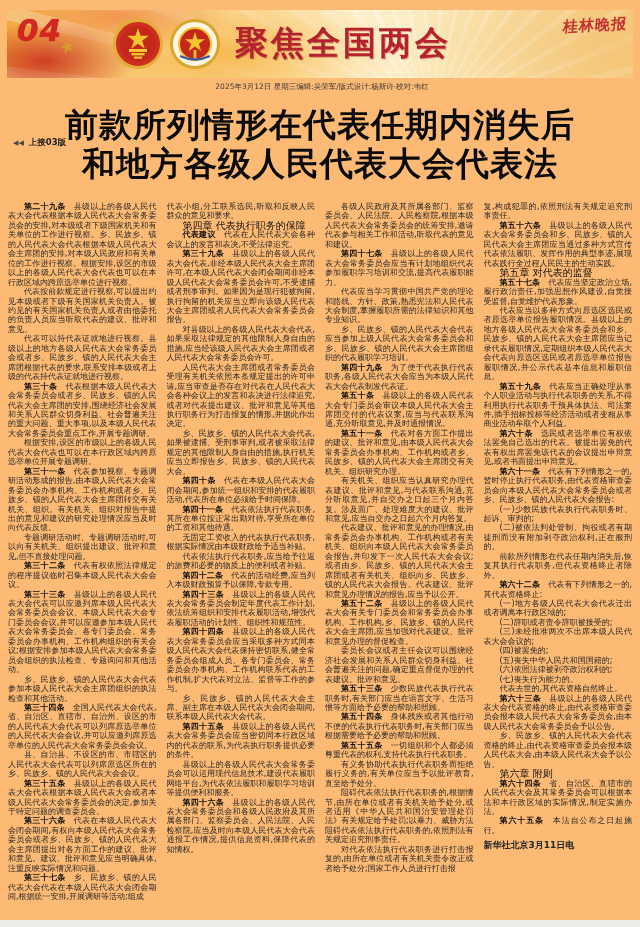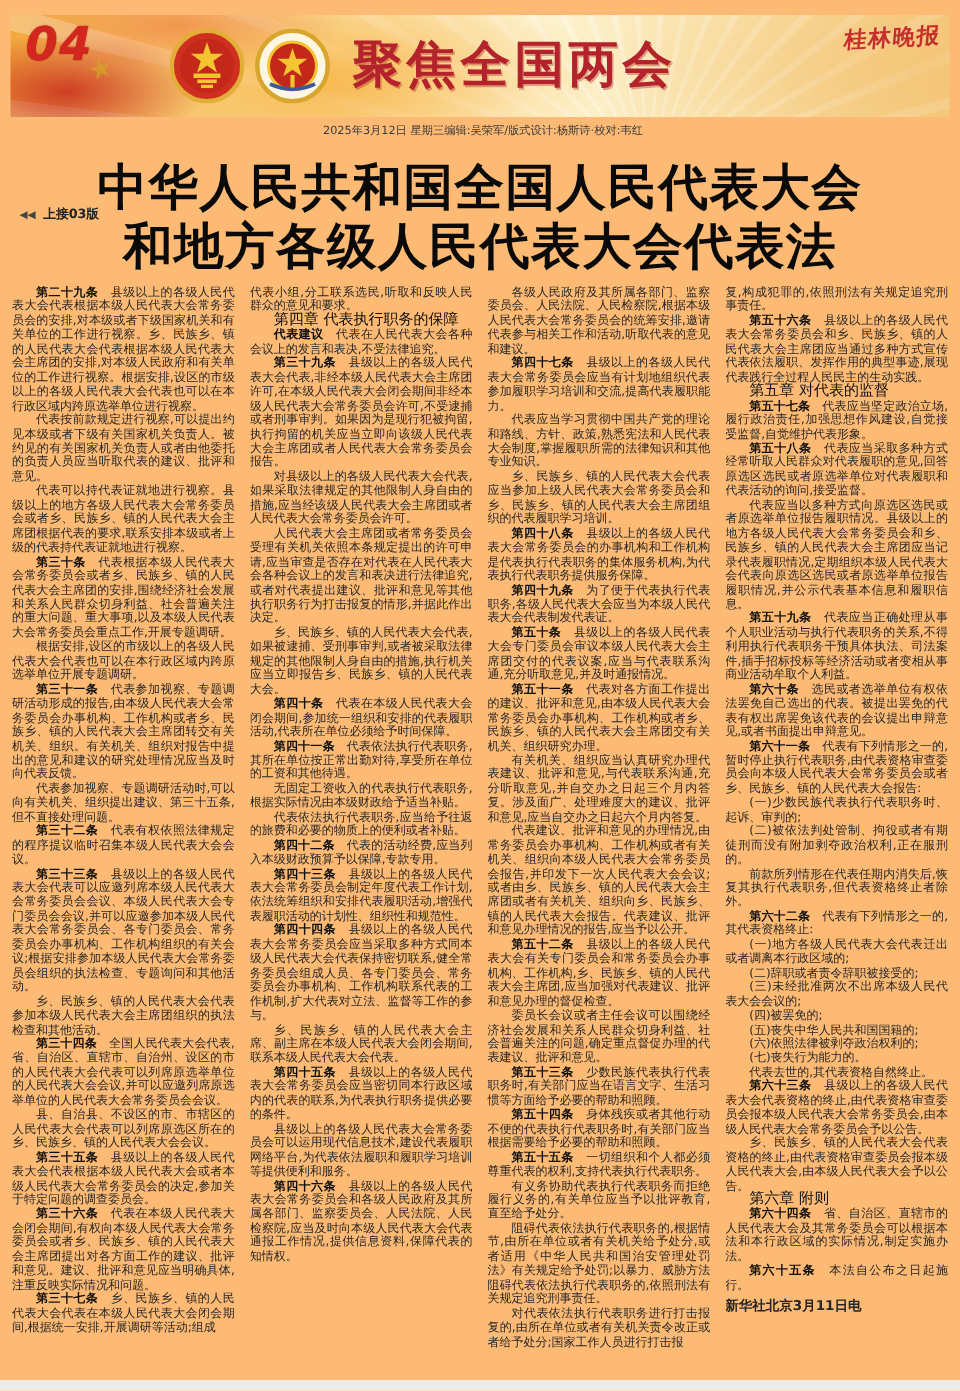--- a/index.html
+++ b/index.html
@@ -29,21 +29,21 @@
   
   .meta-row{position:absolute;top:82px;left:14px;right:10px;display:flex;
     justify-content:center;font-size:7.5px;color:#3a3a3a;}
   .continued{position:absolute;top:97px;left:13px;font-size:8.5px;font-weight:bold;color:#222;margin-top:40px;}
   .cicon{color:#444;font-size:7px;margin-right:2px;}
   
   .headline{position:absolute;top:105px;left:0;right:0;margin:0;text-align:center;
     font-size:33px;line-height:39px;font-weight:900;color:#0a0a0a;letter-spacing:1px;}
   .headline .hl{display:block;}
   
-  .body{position:absolute;top:190px;left:8px;right:8px;height:724px;display:flex;gap:10px;}
+  .body{position:absolute;top:202px;left:8px;right:8px;height:724px;display:flex;gap:10px;}
   .col{flex:1 1 0;min-width:0;font-size:8px;line-height:9.45px;text-align:justify;
     color:#262626;overflow:hidden;}
   .col p{margin:0;text-indent:2em;word-break:break-all;}
   .col p.noindent{text-indent:0;}
   .col p.chapter{font-weight:normal;text-indent:1.6em;color:#0e0e0e;font-size:10px;
     margin:0 0;}
   .col b.lead{font-weight:bold;color:#0e0e0e;}
   .col p.byline{font-weight:bold;text-indent:0;font-size:9px;
     padding-right:10px;margin-top:6px;}
   .bottom-strip{position:absolute;left:0;right:0;bottom:0;height:7px;background:#ebebe8;}
@@ -79,33 +79,33 @@
     <span>2025年3月12日  星期三</span>
     <span>编辑:吴荣军/版式设计:杨斯诗·校对:韦红</span>
   </div>
 
   <div class="continued">
     <span class="cicon">◀◀</span>
     <span>上接03版</span>
   </div>
 
   <h1 class="headline">
-    <span class="hl">中华人民共和国全国人民代表大会</span>
+    <span class="hl">前款所列情形在代表任期内消失后</span>
     <span class="hl">和地方各级人民代表大会代表法</span>
   </h1>
 
   <div class="body">
     <div class="col">
         <p><b class="lead">第二十九条　</b>县级以上的各级人民代表大会代表根据本级人民代表大会常务委员会的安排,对本级或者下级国家机关和有关单位的工作进行视察。乡、民族乡、镇的人民代表大会代表根据本级人民代表大会主席团的安排,对本级人民政府和有关单位的工作进行视察。根据安排,设区的市级以上的各级人民代表大会代表也可以在本行政区域内跨原选举单位进行视察。</p>
         <p>代表按前款规定进行视察,可以提出约见本级或者下级有关国家机关负责人。被约见的有关国家机关负责人或者由他委托的负责人员应当听取代表的建议、批评和意见。</p>
         <p>代表可以持代表证就地进行视察。县级以上的地方各级人民代表大会常务委员会或者乡、民族乡、镇的人民代表大会主席团根据代表的要求,联系安排本级或者上级的代表持代表证就地进行视察。</p>
         <p><b class="lead">第三十条　</b>代表根据本级人民代表大会常务委员会或者乡、民族乡、镇的人民代表大会主席团的安排,围绕经济社会发展和关系人民群众切身利益、社会普遍关注的重大问题、重大事项,以及本级人民代表大会常务委员会重点工作,开展专题调研。</p>
         <p>根据安排,设区的市级以上的各级人民代表大会代表也可以在本行政区域内跨原选举单位开展专题调研。</p>
         <p><b class="lead">第三十一条　</b>代表参加视察、专题调研活动形成的报告,由本级人民代表大会常务委员会办事机构、工作机构或者乡、民族乡、镇的人民代表大会主席团转交有关机关、组织。有关机关、组织对报告中提出的意见和建议的研究处理情况应当及时向代表反馈。</p>
-        <p>代表参加视察、专题调研活动时,可以向有关机关、组织提出建议、第三十五条,但不直接处理问题。</p>
+        <p>专题调研活动时、专题调研活动时,可以向有关机关、组织提出建议、批评和意见,但不直接处理问题。</p>
         <p><b class="lead">第三十二条　</b>代表有权依照法律规定的程序提议临时召集本级人民代表大会会议。</p>
         <p><b class="lead">第三十三条　</b>县级以上的各级人民代表大会代表可以应邀列席本级人民代表大会常务委员会会议、本级人民代表大会专门委员会会议,并可以应邀参加本级人民代表大会常务委员会、各专门委员会、常务委员会办事机构、工作机构组织的有关会议;根据安排参加本级人民代表大会常务委员会组织的执法检查、专题询问和其他活动。</p>
         <p>乡、民族乡、镇的人民代表大会代表参加本级人民代表大会主席团组织的执法检查和其他活动。</p>
         <p><b class="lead">第三十四条　</b>全国人民代表大会代表,省、自治区、直辖市、自治州、设区的市的人民代表大会代表可以列席原选举单位的人民代表大会会议,并可以应邀列席原选举单位的人民代表大会常务委员会会议。</p>
         <p>县、自治县、不设区的市、市辖区的人民代表大会代表可以列席原选区所在的乡、民族乡、镇的人民代表大会会议。</p>
         <p><b class="lead">第三十五条　</b>县级以上的各级人民代表大会代表根据本级人民代表大会或者本级人民代表大会常务委员会的决定,参加关于特定问题的调查委员会。</p>
         <p><b class="lead">第三十六条　</b>代表在本级人民代表大会闭会期间,有权向本级人民代表大会常务委员会或者乡、民族乡、镇的人民代表大会主席团提出对各方面工作的建议、批评和意见。建议、批评和意见应当明确具体,注重反映实际情况和问题。</p>
         <p><b class="lead">第三十七条　</b>乡、民族乡、镇的人民代表大会代表在本级人民代表大会闭会期间,根据统一安排,开展调研等活动;组成</p>
       </div>
     <div class="col">
@@ -126,41 +126,39 @@
         <p>乡、民族乡、镇的人民代表大会主席、副主席在本级人民代表大会闭会期间,联系本级人民代表大会代表。</p>
         <p><b class="lead">第四十五条　</b>县级以上的各级人民代表大会常务委员会应当密切同本行政区域内的代表的联系,为代表执行职务提供必要的条件。</p>
         <p>县级以上的各级人民代表大会常务委员会可以运用现代信息技术,建设代表履职网络平台,为代表依法履职和履职学习培训等提供便利和服务。</p>
         <p><b class="lead">第四十六条　</b>县级以上的各级人民代表大会常务委员会和各级人民政府及其所属各部门、监察委员会、人民法院、人民检察院,应当及时向本级人民代表大会代表通报工作情况,提供信息资料,保障代表的知情权。</p>
       </div>
     <div class="col">
         <p>各级人民政府及其所属各部门、监察委员会、人民法院、人民检察院,根据本级人民代表大会常务委员会的统筹安排,邀请代表参与相关工作和活动,听取代表的意见和建议。</p>
         <p><b class="lead">第四十七条　</b>县级以上的各级人民代表大会常务委员会应当有计划地组织代表参加履职学习培训和交流,提高代表履职能力。</p>
         <p>代表应当学习贯彻中国共产党的理论和路线、方针、政策,熟悉宪法和人民代表大会制度,掌握履职所需的法律知识和其他专业知识。</p>
         <p>乡、民族乡、镇的人民代表大会代表应当参加上级人民代表大会常务委员会和乡、民族乡、镇的人民代表大会主席团组织的代表履职学习培训。</p>
-        <p><b class="lead">第四十八条　</b>县级以上的各级人民代表大会常务委员会的办事机构和工作机构是代表执行代表职务的集体服务机构,为代表执行代表职务提供服务保障。</p>
         <p><b class="lead">第四十九条　</b>为了便于代表执行代表职务,各级人民代表大会应当为本级人民代表大会代表制发代表证。</p>
         <p><b class="lead">第五十条　</b>县级以上的各级人民代表大会专门委员会审议本级人民代表大会主席团交付的代表议案,应当与代表联系沟通,充分听取意见,并及时通报情况。</p>
         <p><b class="lead">第五十一条　</b>代表对各方面工作提出的建议、批评和意见,由本级人民代表大会常务委员会办事机构、工作机构或者乡、民族乡、镇的人民代表大会主席团交有关机关、组织研究办理。</p>
         <p>有关机关、组织应当认真研究办理代表建议、批评和意见,与代表联系沟通,充分听取意见,并自交办之日起三个月内答复。涉及面广、处理难度大的建议、批评和意见,应当自交办之日起六个月内答复。</p>
         <p>代表建议、批评和意见的办理情况,由常务委员会办事机构、工作机构或者有关机关、组织向本级人民代表大会常务委员会报告,并印发下一次人民代表大会会议;或者由乡、民族乡、镇的人民代表大会主席团或者有关机关、组织向乡、民族乡、镇的人民代表大会报告。代表建议、批评和意见办理情况的报告,应当予以公开。</p>
         <p><b class="lead">第五十二条　</b>县级以上的各级人民代表大会有关专门委员会和常务委员会办事机构、工作机构,乡、民族乡、镇的人民代表大会主席团,应当加强对代表建议、批评和意见办理的督促检查。</p>
         <p>委员长会议或者主任会议可以围绕经济社会发展和关系人民群众切身利益、社会普遍关注的问题,确定重点督促办理的代表建议、批评和意见。</p>
         <p><b class="lead">第五十三条　</b>少数民族代表执行代表职务时,有关部门应当在语言文字、生活习惯等方面给予必要的帮助和照顾。</p>
         <p><b class="lead">第五十四条　</b>身体残疾或者其他行动不便的代表执行代表职务时,有关部门应当根据需要给予必要的帮助和照顾。</p>
         <p><b class="lead">第五十五条　</b>一切组织和个人都必须尊重代表的权利,支持代表执行代表职务。</p>
         <p>有义务协助代表执行代表职务而拒绝履行义务的,有关单位应当予以批评教育,直至给予处分。</p>
         <p>阻碍代表依法执行代表职务的,根据情节,由所在单位或者有关机关给予处分,或者适用《中华人民共和国治安管理处罚法》有关规定给予处罚;以暴力、威胁方法阻碍代表依法执行代表职务的,依照刑法有关规定追究刑事责任。</p>
         <p>对代表依法执行代表职务进行打击报复的,由所在单位或者有关机关责令改正或者给予处分;国家工作人员进行打击报</p>
       </div>
     <div class="col">
         <p class="noindent">复,构成犯罪的,依照刑法有关规定追究刑事责任。</p>
         <p><b class="lead">第五十六条　</b>县级以上的各级人民代表大会常务委员会和乡、民族乡、镇的人民代表大会主席团应当通过多种方式宣传代表依法履职、发挥作用的典型事迹,展现代表践行全过程人民民主的生动实践。</p>
         <p class="chapter">第五章  对代表的监督</p>
         <p><b class="lead">第五十七条　</b>代表应当坚定政治立场,履行政治责任,加强思想作风建设,自觉接受监督,自觉维护代表形象。</p>
-        <p><b class="lead">第五十八条　</b>代表应当采取多种方式经常听取人民群众对代表履职的意见,回答原选区选民或者原选举单位对代表履职和代表活动的询问,接受监督。</p>
         <p>代表应当以多种方式向原选区选民或者原选举单位报告履职情况。县级以上的地方各级人民代表大会常务委员会和乡、民族乡、镇的人民代表大会主席团应当记录代表履职情况,定期组织本级人民代表大会代表向原选区选民或者原选举单位报告履职情况,并公示代表基本信息和履职信息。</p>
         <p><b class="lead">第五十九条　</b>代表应当正确处理从事个人职业活动与执行代表职务的关系,不得利用执行代表职务干预具体执法、司法案件,插手招标投标等经济活动或者变相从事商业活动牟取个人利益。</p>
         <p><b class="lead">第六十条　</b>选民或者选举单位有权依法罢免自己选出的代表。被提出罢免的代表有权出席罢免该代表的会议提出申辩意见,或者书面提出申辩意见。</p>
         <p><b class="lead">第六十一条　</b>代表有下列情形之一的,暂时停止执行代表职务,由代表资格审查委员会向本级人民代表大会常务委员会或者乡、民族乡、镇的人民代表大会报告:</p>
         <p>(一)少数民族代表执行代表职务时、起诉、审判的;</p>
         <p>(二)被依法判处管制、拘役或者有期徒刑而没有附加剥夺政治权利,正在服刑的。</p>
         <p>前款所列情形在代表任期内消失后,恢复其执行代表职务,但代表资格终止者除外。</p>
         <p><b class="lead">第六十二条　</b>代表有下列情形之一的,其代表资格终止:</p>
         <p>(一)地方各级人民代表大会代表迁出或者调离本行政区域的;</p>
         <p>(二)辞职或者责令辞职被接受的;</p>

